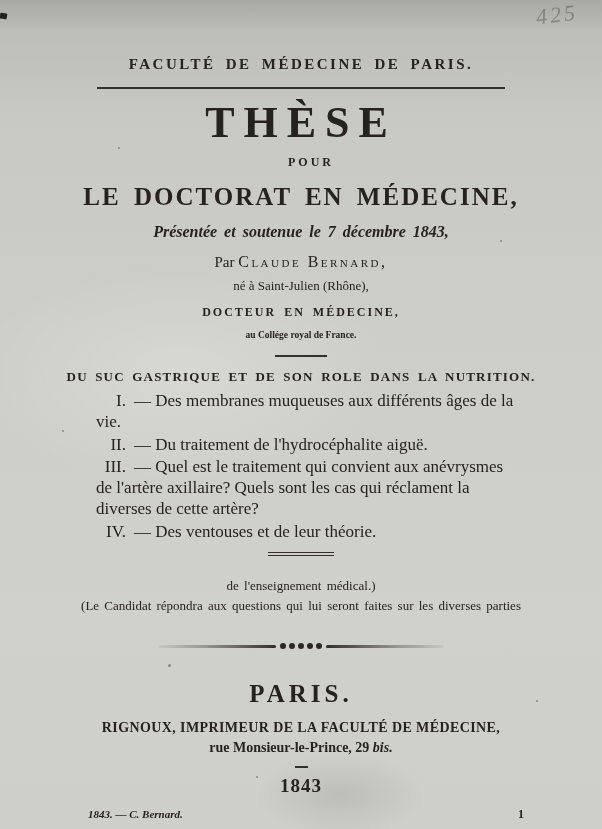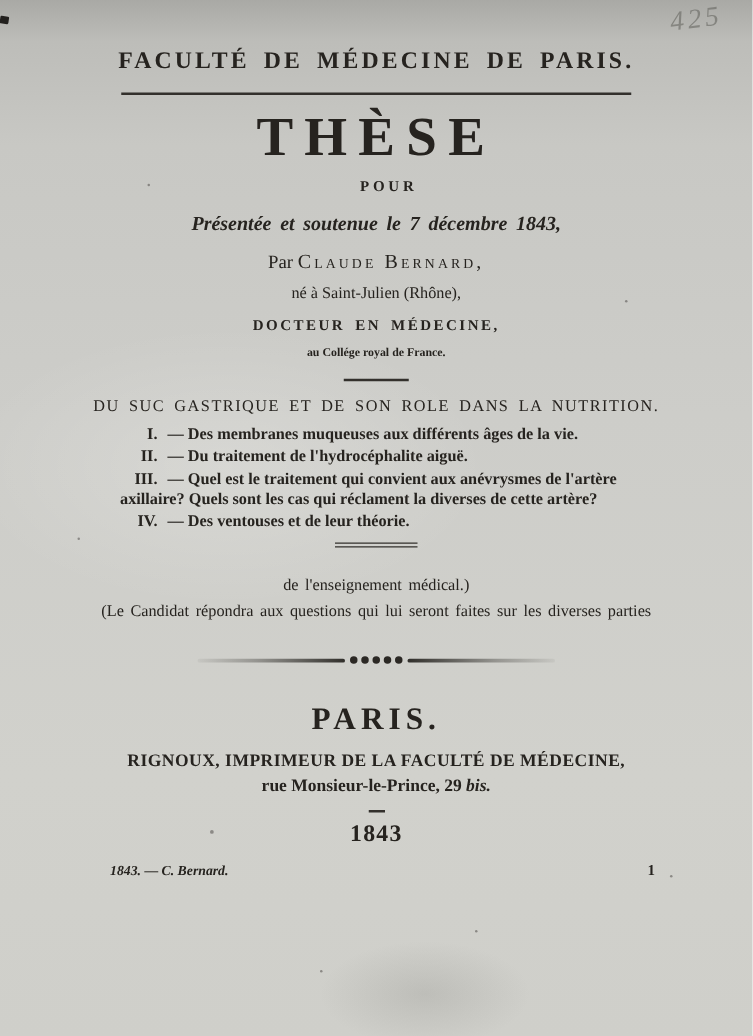--- a/index.html
+++ b/index.html
@@ -9,34 +9,34 @@
     color: #26231f;
   }
   .page {
     position: relative; width: 602px; height: 829px; overflow: hidden;
     background:
       radial-gradient(ellipse 120px 60px at 340px 795px, rgba(110,110,105,0.18), rgba(110,110,105,0) 70%),
       radial-gradient(ellipse 300px 160px at 30% 45%, rgba(255,255,252,0.20), rgba(255,255,255,0) 70%),
       linear-gradient(180deg, #a9a9a5 0%, #bdbdb9 4%, #c8c8c4 14%, #cdcdc9 40%, #d1d1cc 75%, #cfcfca 100%);
   }
   .c { text-align: center; }
-  .institution { padding-top: 38px; font-size: 19px; font-weight: bold; letter-spacing: 2.5px; word-spacing: 4px; }
+  .institution { padding-top: 56px; font-size: 15px; font-weight: bold; letter-spacing: 2.5px; word-spacing: 4px; }
   .rule-header { width: 408px; height: 2px; background: #33302c; margin: 14px auto 0; }
   .title { margin-top: 12px; font-size: 44px; font-weight: bold; letter-spacing: 9px; line-height: 1; }
   .pour { margin-top: 10px; font-size: 12px; font-weight: bold; letter-spacing: 3px; margin-left: 20px; }
   .degree { margin-top: 14px; font-size: 25px; font-weight: bold; letter-spacing: 2px; word-spacing: 5px; line-height: 1; }
   .defense { margin-top: 14px; font-size: 16px; font-weight: bold; font-style: italic; word-spacing: 3px; }
   .byline { margin-top: 12px; font-size: 15px; }
   .author-name { font-variant: small-caps; letter-spacing: 2.5px; font-size: 16px; }
   .birthplace { margin-top: 7px; font-size: 13px; }
   .doctor-title { margin-top: 11px; font-size: 12px; font-weight: bold; letter-spacing: 2px; word-spacing: 3px; }
   .position { margin-top: 8px; font-size: 9.5px; font-weight: bold; line-height: 1.6; }
   .rule-small { width: 52px; height: 2px; background: #33302c; margin: 12px auto 0; }
-  .subject { margin-top: 12px; font-size: 13px; font-weight: normal; letter-spacing: 1.2px; word-spacing: 3px; }
-  .questions { margin: 6px 60px 0 96px; width: 420px; font-size: 13px; font-weight: bold; line-height: 1.22; }
+  .subject { margin-top: 12px; font-size: 13px; font-weight: bold; letter-spacing: 1.2px; word-spacing: 3px; }
+  .questions { margin: 6px 60px 0 96px; width: 420px; font-size: 17px; font-weight: normal; line-height: 1.22; }
   .question { margin-top: 2px; text-indent: 0; }
   .q-numeral { display: inline-block; width: 30px; text-align: right; margin-right: 8px; text-indent: 0; }
   .candidate-note { margin: 20px auto 0; max-width: 492px; font-size: 13px; line-height: 1.55; word-spacing: 2px; }
   .ornament { margin-top: 26px; display: flex; align-items: center; justify-content: center; height: 7px; }
   .orn-line-left { width: 118px; height: 3px; border-radius: 2px;
     background: linear-gradient(90deg, rgba(40,38,34,0.05), rgba(40,38,34,0.35) 40%, rgba(40,38,34,0.95)); }
   .orn-line-right { width: 118px; height: 3px; border-radius: 2px;
     background: linear-gradient(270deg, rgba(40,38,34,0.05), rgba(40,38,34,0.35) 40%, rgba(40,38,34,0.95)); }
   .orn-dots { display: flex; gap: 3px; margin: 0 4px; }
   .orn-dot { width: 6px; height: 6px; border-radius: 50%; background: #2b2824; }
@@ -69,20 +69,21 @@
   <div class="speckle" style="left:168px;top:664px;width:3px;height:3px;"></div>
   <div class="speckle" style="left:380px;top:744px;"></div>
   <div class="speckle" style="left:256px;top:776px;"></div>
   <div class="speckle" style="left:536px;top:700px;"></div>
 
   <div class="institution c">FACULTÉ DE MÉDECINE DE PARIS.</div>
   <div class="rule-header"></div>
 
   <div class="title c">THÈSE</div>
   <div class="pour c">POUR</div>
+  <div class="degree c">LE DOCTORAT EN MÉDECINE,</div>
   <div class="defense c">Présentée et soutenue le 7 décembre 1843,</div>
 
   <div class="byline c">
     <span>Par</span>
     <span class="author-name">Claude Bernard,</span>
   </div>
   <div class="birthplace c">né à Saint-Julien (Rhône),</div>
   <div class="doctor-title c">DOCTEUR EN MÉDECINE,</div>
 
   <div class="position c">

